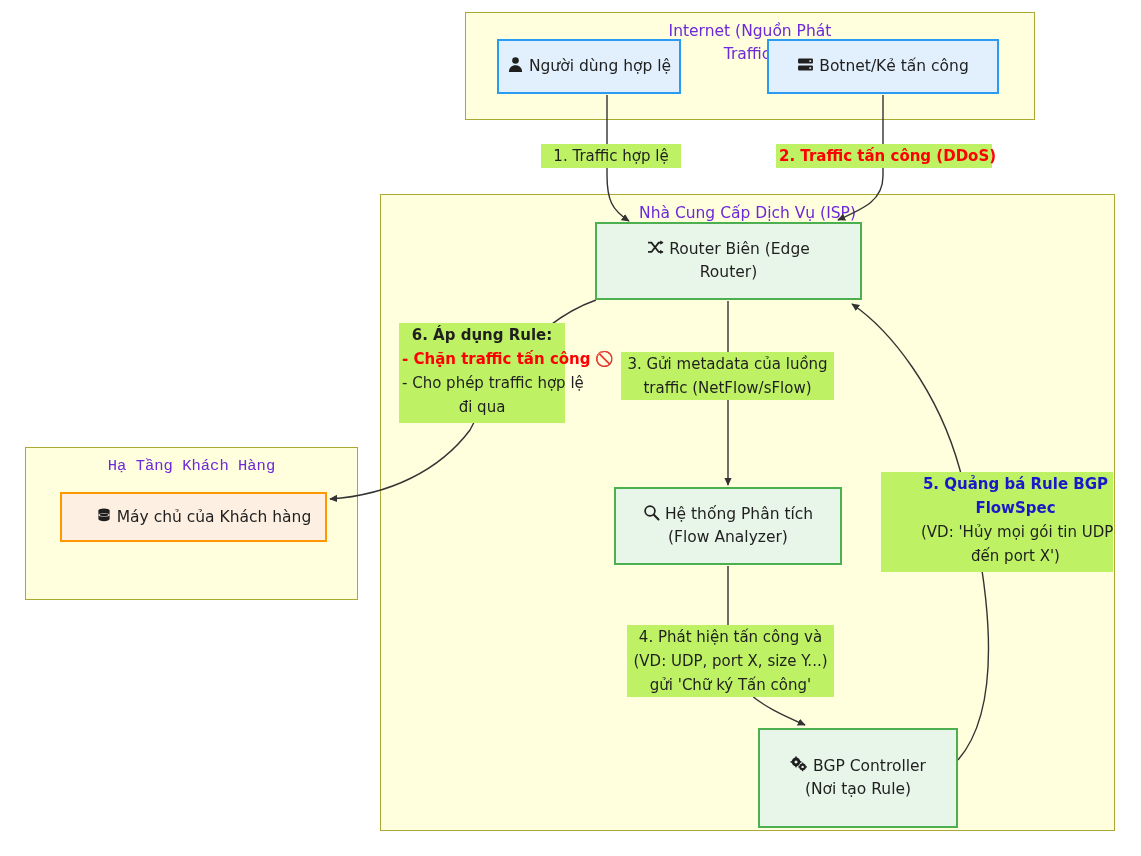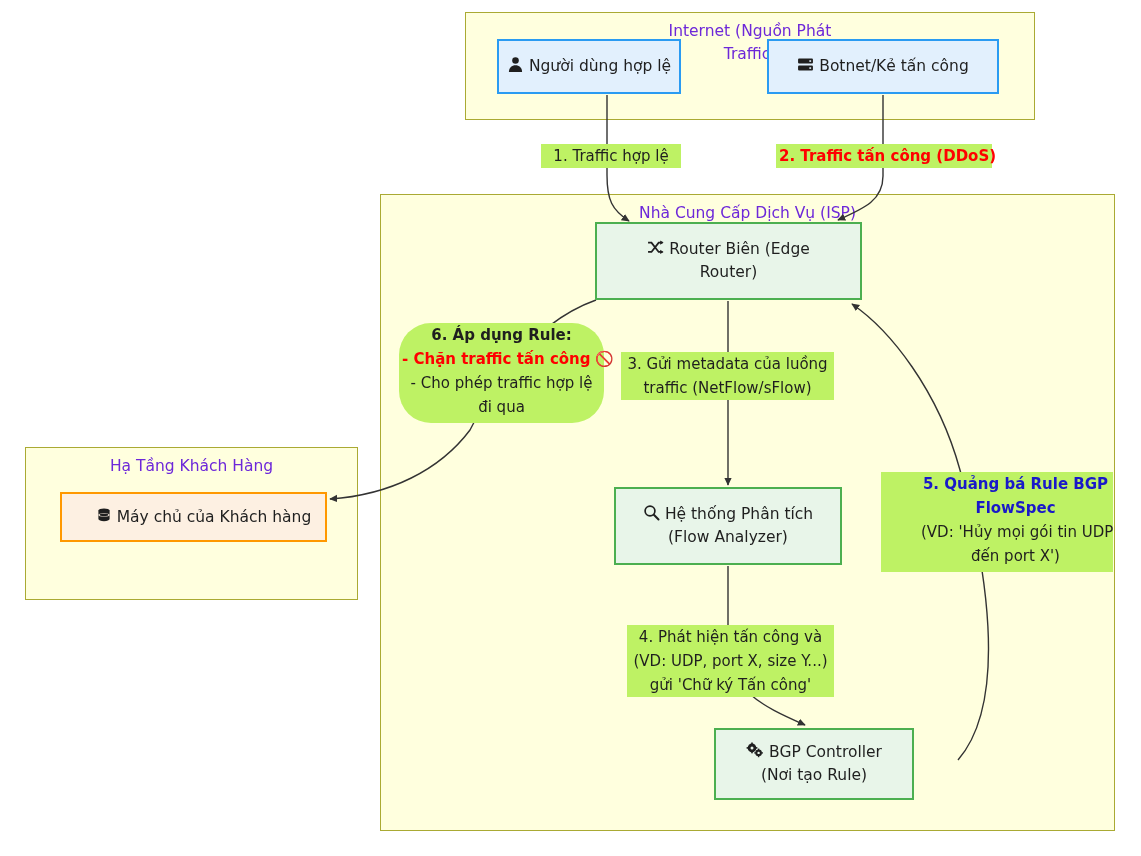--- a/index.html
+++ b/index.html
@@ -40,21 +40,21 @@
 <div class="layer">
 
   <div class="cluster" id="cl-internet" style="left: 465px; top: 12px; width: 570px; height: 108px;"></div>
   <div class="cluster-title" id="ct-internet" style="left: 465px; top: 20px; width: 570px;">Internet (Nguồn Phát
 Traffic)</div>
 
   <div class="cluster" id="cl-isp" style="left: 380px; top: 194px; width: 735px; height: 637px;"></div>
   <div class="cluster-title" id="ct-isp" style="left: 380px; top: 202px; width: 735px;">Nhà Cung Cấp Dịch Vụ (ISP)</div>
 
   <div class="cluster" id="cl-customer" style="left: 25px; top: 447px; width: 333px; height: 153px;"></div>
-  <div class="cluster-title" id="ct-customer" style="left: 25px; top: 455px; width: 333px;">Hạ Tầng Khách Hàng</div>
+  <div class="cluster-title" id="ct-customer" style="left: 25px; top: 455px; width: 333px; font-family: Liberation Mono, monospace;">Hạ Tầng Khách Hàng</div>
 
   <svg class="edges" viewBox="0 0 1141 856">
     <defs>
       <marker id="ah" markerWidth="9" markerHeight="9" refX="7.2" refY="4.5" orient="auto" markerUnits="userSpaceOnUse">
         <path d="M0,0.8 L8,4.5 L0,8.2 z" fill="#333333"></path>
       </marker>
     </defs>
 
     <path d="M607,95 L607,140 L607,175 C607,200 612,210 629,221" fill="none" stroke="#333333" stroke-width="1.4" marker-end="url(#ah)"></path>
 
@@ -112,21 +112,21 @@
       <span class="ic">
         <svg width="17" height="17" viewBox="0 0 16 16">
             <circle cx="6.6" cy="6.6" r="4.6" stroke="#1f1f1f" stroke-width="1.6" fill="none"></circle>
             <path d="M10.2,10.2 L14.6,14.6" stroke="#1f1f1f" stroke-width="1.9" stroke-linecap="round"></path>
           </svg>
       </span><span>Hệ thống Phân tích</span><br>
       <span>(Flow Analyzer)</span>
     </span>
   </div>
 
-  <div class="node node-green" id="n-bgp-controller" style="left: 714px; top: 728px; width: 200px; height: 72px;">
+  <div class="node node-green" id="n-bgp-controller" style="left: 758px; top: 728px; width: 200px; height: 100px;">
     <span class="ntext">
       <span class="ic">
         <svg width="18" height="17" viewBox="0 0 18 16">
           <g fill="#1f1f1f">
               <circle cx="6" cy="5.4" r="4.3"></circle>
               <circle cx="6" cy="5.4" r="1.5" fill="#e8f5e9"></circle>
           <rect x="5.2" y="0" width="1.6" height="2"></rect>
               <rect x="5.2" y="8.8" width="1.6" height="2"></rect>
           <rect x="0.6" y="4.6" width="2" height="1.6"></rect>
               <rect x="9.4" y="4.6" width="2" height="1.6"></rect>
@@ -173,20 +173,20 @@
       <span class="ln">4. Phát hiện tấn công và</span>
       <span class="ln">(VD: UDP, port X, size Y...)</span>
       <span class="ln">gửi 'Chữ ký Tấn công'</span>
     </div>
   <div class="elabel" id="el-5" style="left: 881px; top: 472px; width: 232px; height: 100px; padding-left: 40px;">
       <span class="ln blue-b">5. Quảng bá Rule BGP</span>
       <span class="ln blue-b">FlowSpec</span>
       <span class="ln">(VD: 'Hủy mọi gói tin UDP</span>
       <span class="ln">đến port X')</span>
     </div>
-  <div class="elabel" id="el-6" style="left: 399px; top: 323px; width: 205px; height: 100px; border-radius: 32px;">
+  <div class="elabel" id="el-6" style="left: 399px; top: 323px; width: 166px; height: 100px;">
       <span class="ln bold">6. Áp dụng Rule:</span>
       <span class="ln red">- Chặn traffic tấn công 🚫</span>
       <span class="ln">- Cho phép traffic hợp lệ</span>
       <span class="ln">đi qua</span>
     </div>
 
 </div>
 
 </body></html>

